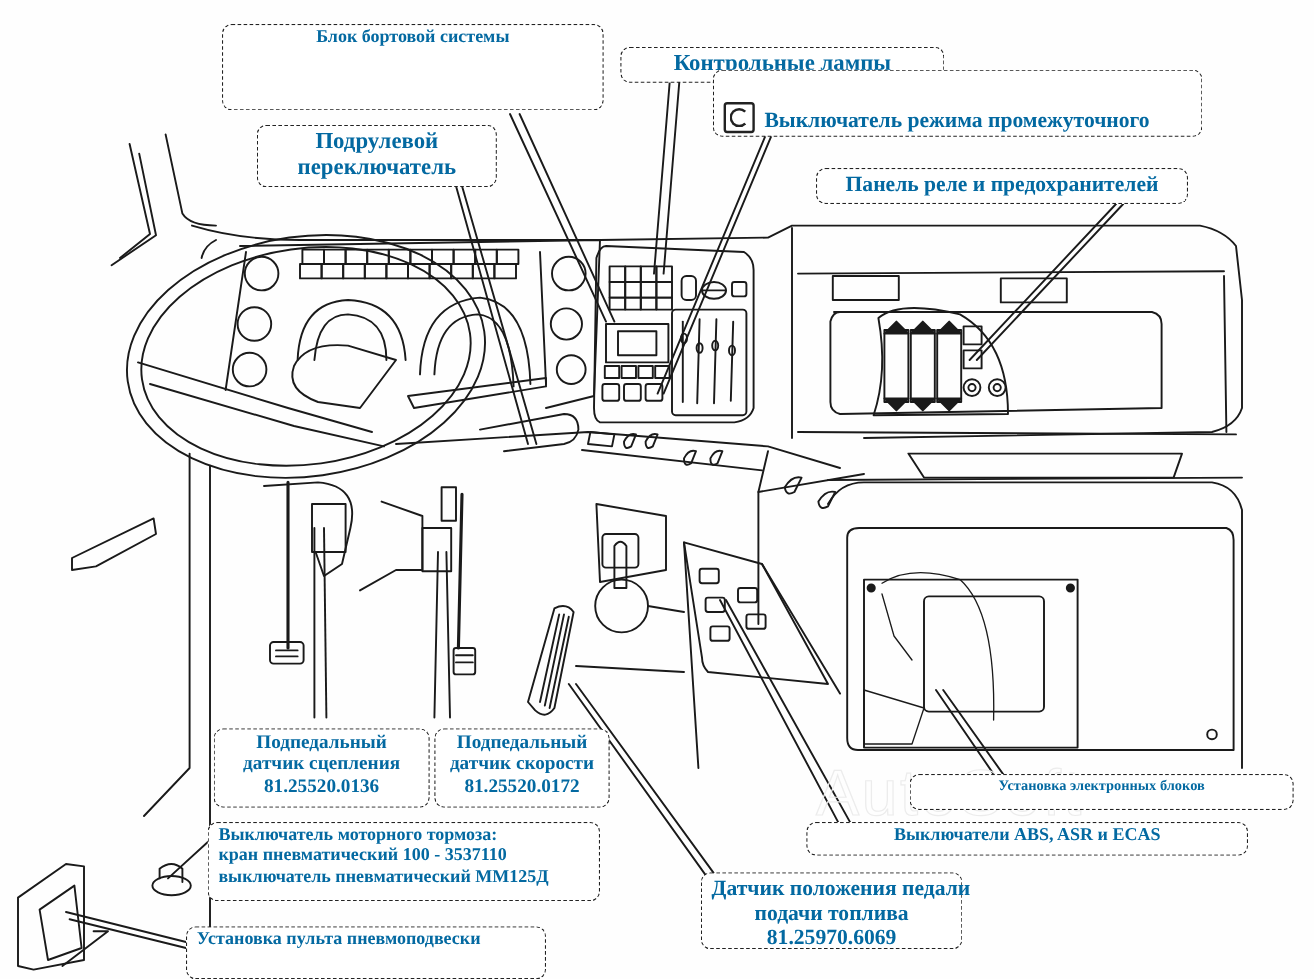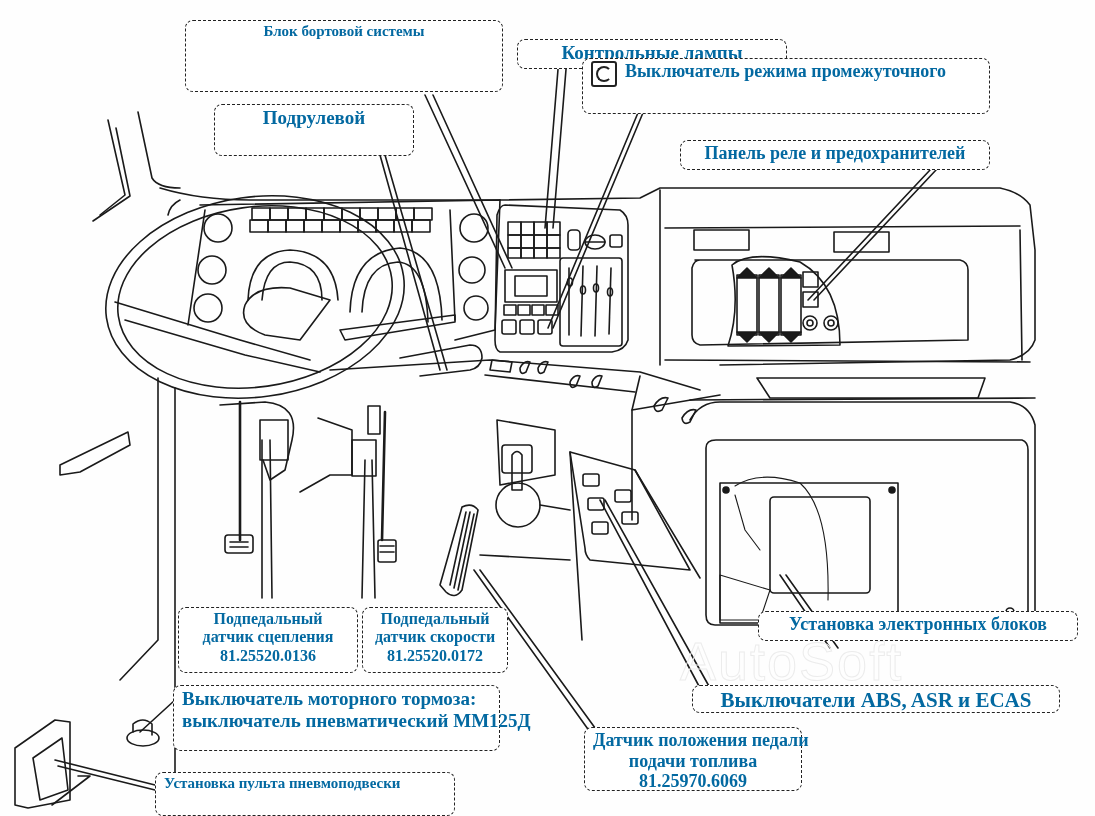--- a/index.html
+++ b/index.html
@@ -270,61 +270,63 @@
 <div class="watermark">AutoSoft</div>
 
 <div class="label center" style="left:185px;top:20px;width:318px;height:72px;font-size:15px;">
   <span class="ln">Блок бортовой системы</span>
 </div>
 
 <div class="label center" style="left:517px;top:19px;width:270px;height:30px;font-size:19px;margin-top:20px;">
   <span class="ln">Контрольные лампы</span>
 </div>
 
-<div class="label" style="left:582px;top:58px;width:408px;height:56px;font-size:18px;display:flex;align-items:flex-start;">
+<div class="label" style="left:594px;top:58px;width:408px;height:56px;font-size:18px;display:flex;align-items:flex-end;">
   <span class="icon-box"></span>
   <span>
     <span class="ln">Выключатель режима промежуточного</span>
   </span>
 </div>
 
 <div class="label center" style="left:214px;top:104px;width:200px;height:52px;font-size:19px;">
   <span class="ln">Подрулевой</span>
+  <span class="ln">переключатель</span>
 </div>
 
 <div class="label center" style="left:680px;top:140px;width:310px;height:30px;font-size:18px;">
   <span class="ln">Панель реле и предохранителей</span>
 </div>
 
 <div class="label center" style="left:178px;top:607px;width:180px;height:66px;font-size:16px;">
   <span class="ln">Подпедальный</span>
   <span class="ln">датчик сцепления</span>
   <span class="ln">81.25520.0136</span>
 </div>
 
 <div class="label center" style="left:362px;top:607px;width:146px;height:66px;font-size:16px;">
   <span class="ln">Подпедальный</span>
   <span class="ln">датчик скорости</span>
   <span class="ln">81.25520.0172</span>
 </div>
 
-<div class="label" style="left:173px;top:685px;width:327px;height:66px;font-size:19px;">
+<div class="label" style="left:173px;top:685px;width:327px;height:66px;font-size:15px;">
   <span class="ln">Выключатель моторного тормоза:</span>
+  <span class="ln">кран пневматический  100 - 3537110</span>
   <span class="ln">выключатель пневматический ММ125Д</span>
 </div>
 
 <div class="label" style="left:155px;top:772px;width:300px;height:44px;font-size:15px;">
   <span class="ln">Установка пульта пневмоподвески</span>
 </div>
 
-<div class="label center" style="left:758px;top:611px;width:320px;height:30px;font-size:18px;">
+<div class="label center" style="left:758px;top:645px;width:320px;height:30px;font-size:12px;">
   <span class="ln">Установка электронных блоков</span>
 </div>
 
-<div class="label center" style="left:692px;top:685px;width:368px;height:28px;font-size:21px;">
+<div class="label center" style="left:672px;top:685px;width:368px;height:28px;font-size:15px;">
   <span class="ln">Выключатели ABS, ASR и ECAS</span>
 </div>
 
 <div class="label center" style="left:584px;top:727px;width:218px;height:64px;font-size:18px;">
   <span class="ln">Датчик положения педали</span>
   <span class="ln">подачи топлива</span>
   <span class="ln">81.25970.6069</span>
 </div>
 
 </body></html>

